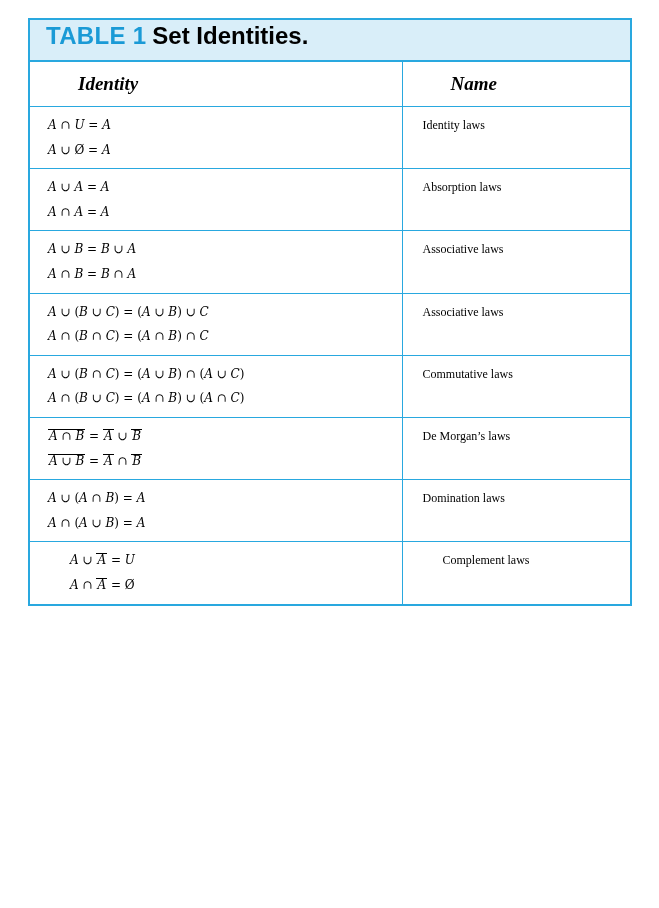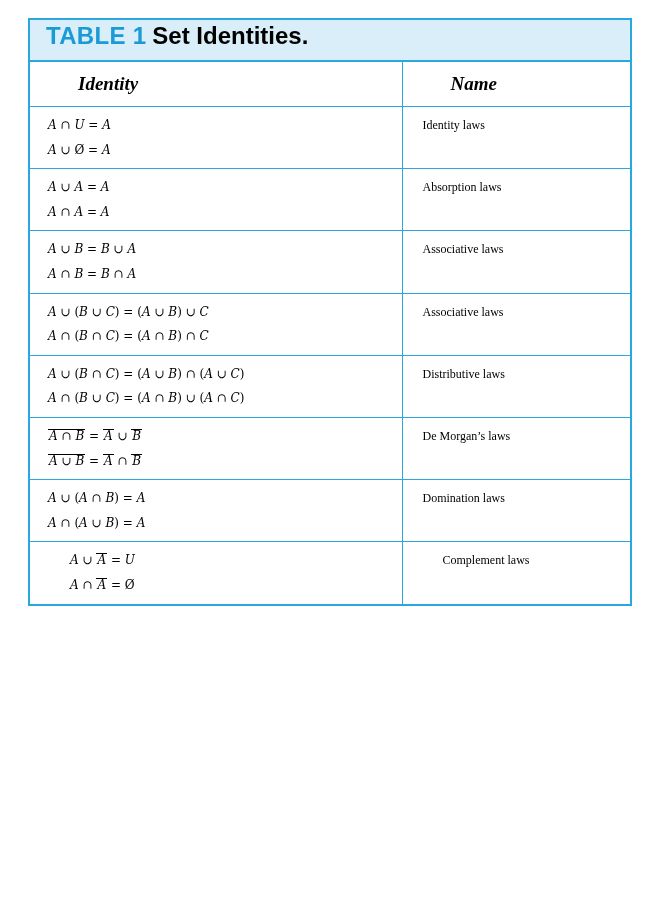--- a/index.html
+++ b/index.html
@@ -167,21 +167,21 @@
           <span class="math line2"><i>A</i> <span class="op">∩</span> <span class="paren">(</span><i>B</i> <span class="op">∩</span> <i>C</i><span class="paren">)</span> <span class="eq">=</span> <span class="paren">(</span><i>A</i> <span class="op">∩</span> <i>B</i><span class="paren">)</span> <span class="op">∩</span> <i>C</i></span>
         </td>
         <td class="name">Associative laws</td>
       </tr>
 
       <tr>
         <td class="ident">
           <span class="math"><i>A</i> <span class="op">∪</span> <span class="paren">(</span><i>B</i> <span class="op">∩</span> <i>C</i><span class="paren">)</span> <span class="eq">=</span> <span class="paren">(</span><i>A</i> <span class="op">∪</span> <i>B</i><span class="paren">)</span> <span class="op">∩</span> <span class="paren">(</span><i>A</i> <span class="op">∪</span> <i>C</i><span class="paren">)</span></span>
           <span class="math line2"><i>A</i> <span class="op">∩</span> <span class="paren">(</span><i>B</i> <span class="op">∪</span> <i>C</i><span class="paren">)</span> <span class="eq">=</span> <span class="paren">(</span><i>A</i> <span class="op">∩</span> <i>B</i><span class="paren">)</span> <span class="op">∪</span> <span class="paren">(</span><i>A</i> <span class="op">∩</span> <i>C</i><span class="paren">)</span></span>
         </td>
-        <td class="name">Distributive laws</td>
+        <td class="name">Commutative laws</td>
       </tr>
 
       <tr>
         <td class="ident">
           <span class="math"><span class="ovl"><i>A</i> <span class="op">∩</span> <i>B</i></span> <span class="eq">=</span> <span class="ovl"><i>A</i></span> <span class="op">∪</span> <span class="ovl"><i>B</i></span></span>
           <span class="math line2"><span class="ovl"><i>A</i> <span class="op">∪</span> <i>B</i></span> <span class="eq">=</span> <span class="ovl"><i>A</i></span> <span class="op">∩</span> <span class="ovl"><i>B</i></span></span>
         </td>
         <td class="name">De Morgan’s laws</td>
       </tr>
 

